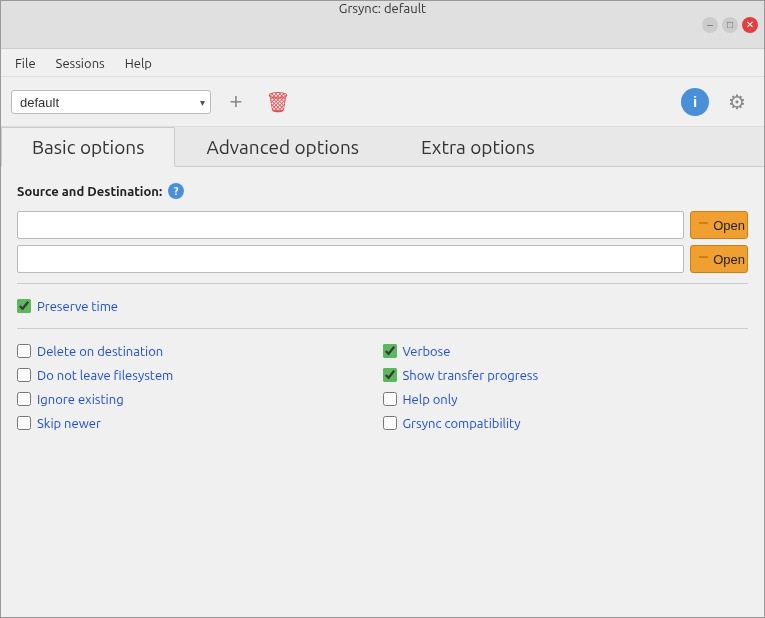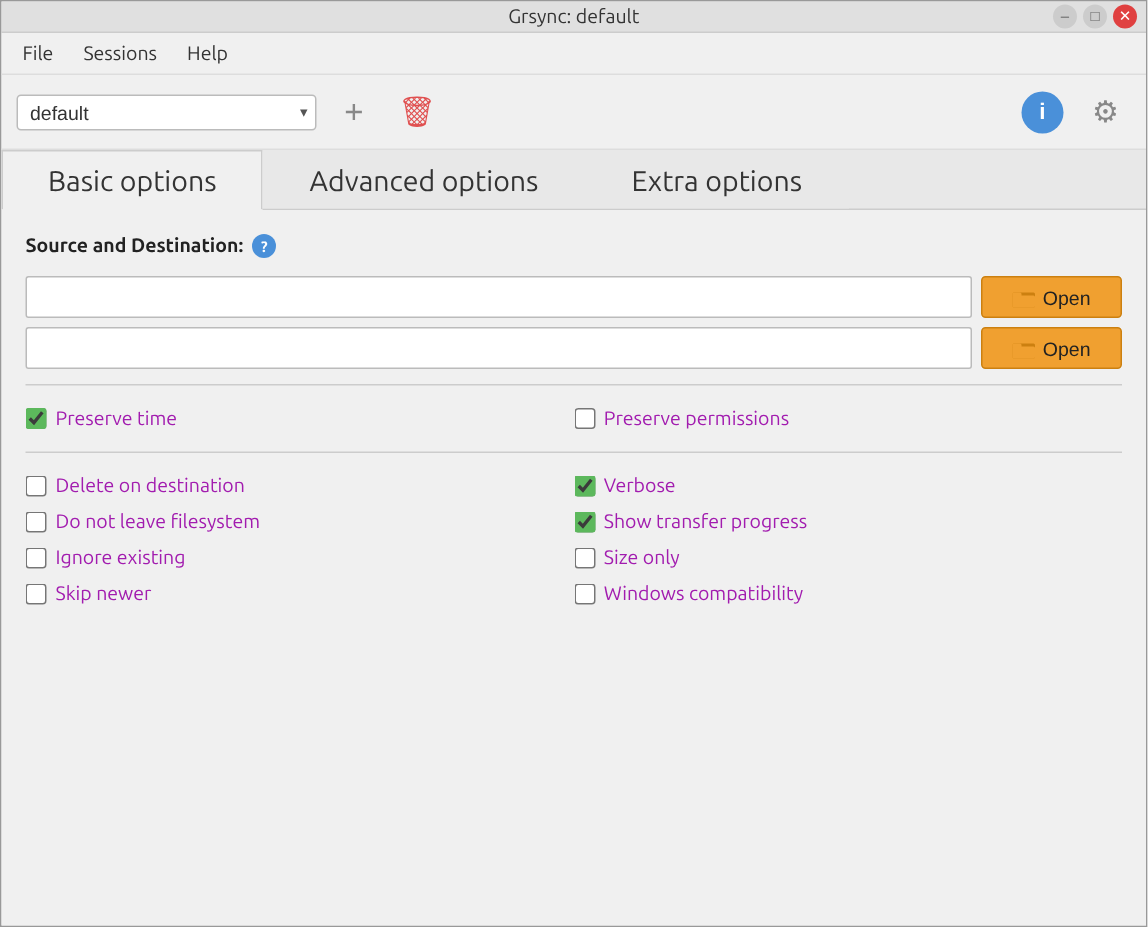--- a/index.html
+++ b/index.html
@@ -16,23 +16,23 @@
       width: 765px;
       height: 618px;
       background: #f0f0f0;
       border: 1px solid #999;
       display: flex;
       flex-direction: column;
     }
 
     .titlebar {
       background: #e0e0e0;
-      height: 21px;
-      display: flex;
-      align-items: center;
+      height: 48px;
+      display: flex;
+      align-items: flex-start;
       justify-content: center;
       position: relative;
       border-bottom: 1px solid #ccc;
     }
 
     .titlebar-title {
       font-size: 13px;
       font-weight: normal;
       color: #333;
     }
@@ -227,21 +227,21 @@
       height: 28px;
       border: 1px solid #bbb;
       background: white;
       padding: 4px 6px;
       font-size: 13px;
       border-radius: 2px;
     }
 
     .open-btn {
       height: 28px;
-      padding: 0 20px;
+      padding: 0 2px;
       background: #f0a030;
       border: 1px solid #cc8010;
       border-radius: 3px;
       cursor: pointer;
       font-size: 13px;
       color: #222;
       display: flex;
       align-items: center;
       gap: 4px;
     }
@@ -267,21 +267,21 @@
 
     .checkbox-row input[type="checkbox"] {
       width: 14px;
       height: 14px;
       cursor: pointer;
       accent-color: #4a90d9;
     }
 
     .checkbox-label {
       font-size: 13px;
-      color: #a21caf;
+      color: #1d4ed8;
       cursor: pointer;
     }
 
     
     input[type="checkbox"]:checked {
       accent-color: #5cb85c;
     }
 
     .spacer { flex: 1; }
   </style>
@@ -365,24 +365,20 @@
     </div>
 
     <hr class="divider">
 
     <div class="checkboxes-grid">
 
       <div class="checkbox-row">
         <input type="checkbox" id="preserve_time" checked="" style="">
         <label class="checkbox-label" for="preserve_time">Preserve time</label>
       </div>
-      <div class="checkbox-row">
-        <input type="checkbox" id="preserve_permissions" style="">
-        <label class="checkbox-label" for="preserve_permissions">Preserve permissions</label>
-      </div>
 
 
     </div>
 
     <hr class="divider">
 
     <div class="checkboxes-grid">
 
       <div class="checkbox-row">
         <input type="checkbox" id="delete_destination" style="">
@@ -401,27 +397,27 @@
         <input type="checkbox" id="show_progress" checked="" style="">
         <label class="checkbox-label" for="show_progress">Show transfer progress</label>
       </div>
 
       <div class="checkbox-row">
         <input type="checkbox" id="ignore_existing" style="">
         <label class="checkbox-label" for="ignore_existing">Ignore existing</label>
       </div>
       <div class="checkbox-row">
         <input type="checkbox" id="size_only" style="">
-        <label class="checkbox-label" for="size_only">Size only</label>
+        <label class="checkbox-label" for="size_only">Help only</label>
       </div>
 
       <div class="checkbox-row">
         <input type="checkbox" id="skip_newer" style="">
         <label class="checkbox-label" for="skip_newer">Skip newer</label>
       </div>
       <div class="checkbox-row">
         <input type="checkbox" id="windows_compat" style="">
-        <label class="checkbox-label" for="windows_compat">Windows compatibility</label>
+        <label class="checkbox-label" for="windows_compat">Grsync compatibility</label>
       </div>
 
     </div>
   </div>
 </div>
 
 </body></html>

